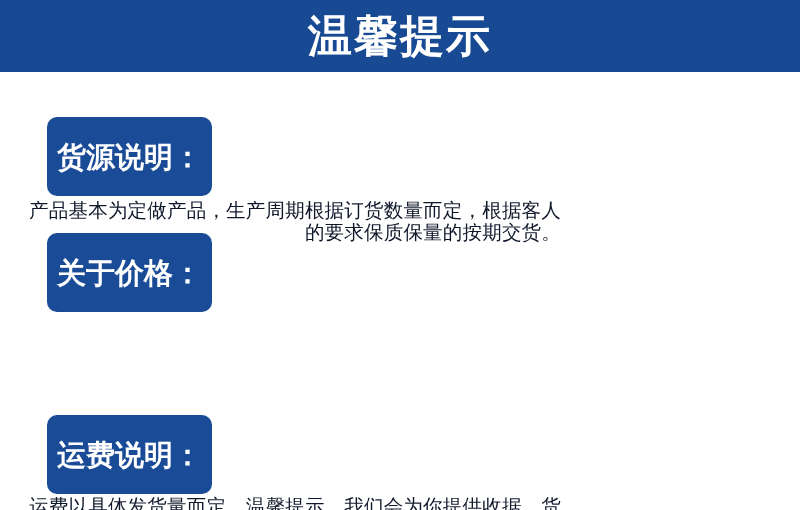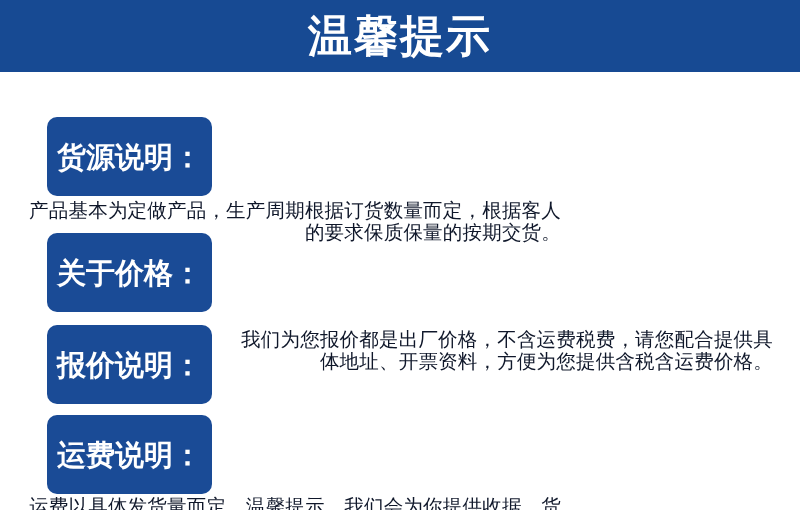--- a/index.html
+++ b/index.html
@@ -112,26 +112,20 @@
       </div>
       <div class="body-text">产品基本为定做产品，生产周期根据订货数量而定，根据客人的要求保质保量的按期交货。</div>
     </div>
 
     <div class="row row-2">
       <div class="label-box">
         <span class="label-text">关于价格：</span>
       </div>
     </div>
 
-    <div class="row row-3">
-      <div class="label-box">
-        <span class="label-text">报价说明：</span>
-      </div>
-      <div class="body-text">我们为您报价都是出厂价格，不含运费税费，请您配合提供具体地址、开票资料，方便为您提供含税含运费价格。</div>
-    </div>
 
     <div class="row row-4">
       <div class="label-box">
         <span class="label-text">运费说明：</span>
       </div>
       <div class="body-text">运费以具体发货量而定，温馨提示，我们会为你提供收据，货到自提也可以选择送货上门，运费由买家在提货时付给物流公司，这样可以更好的来约束物流的速度和服务态度。</div>
     </div>
 
   </div>
 </div>

